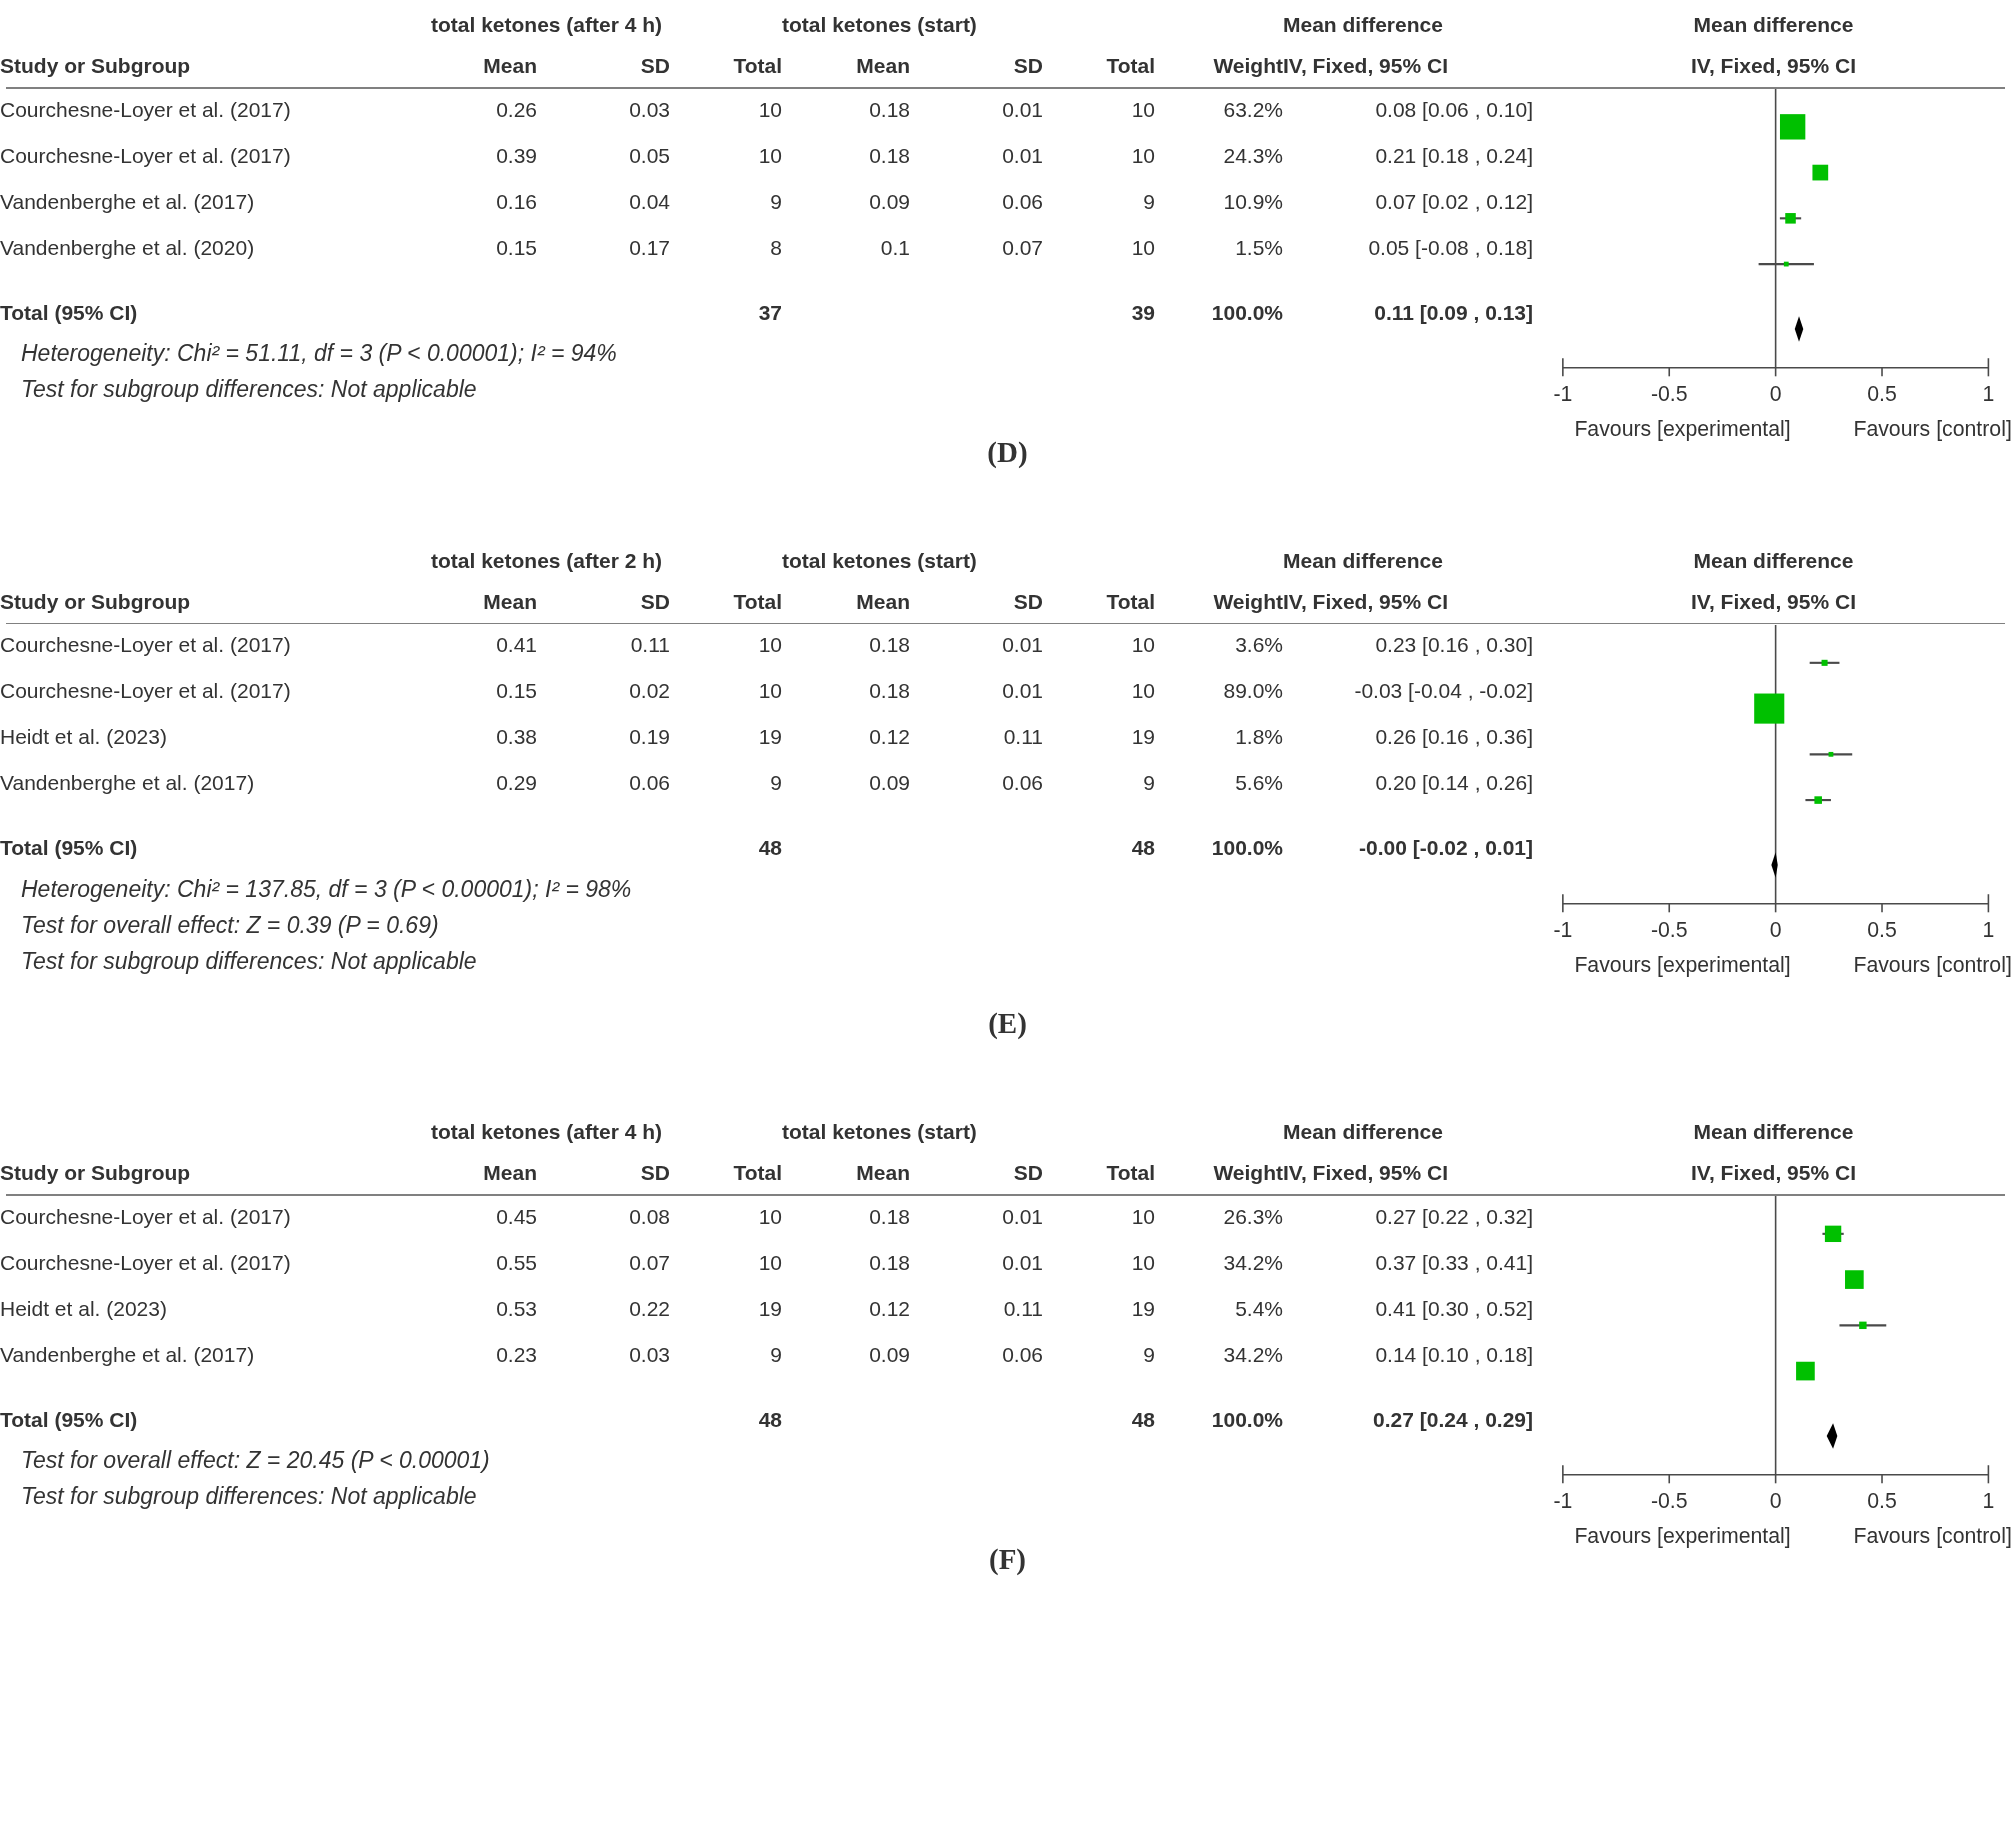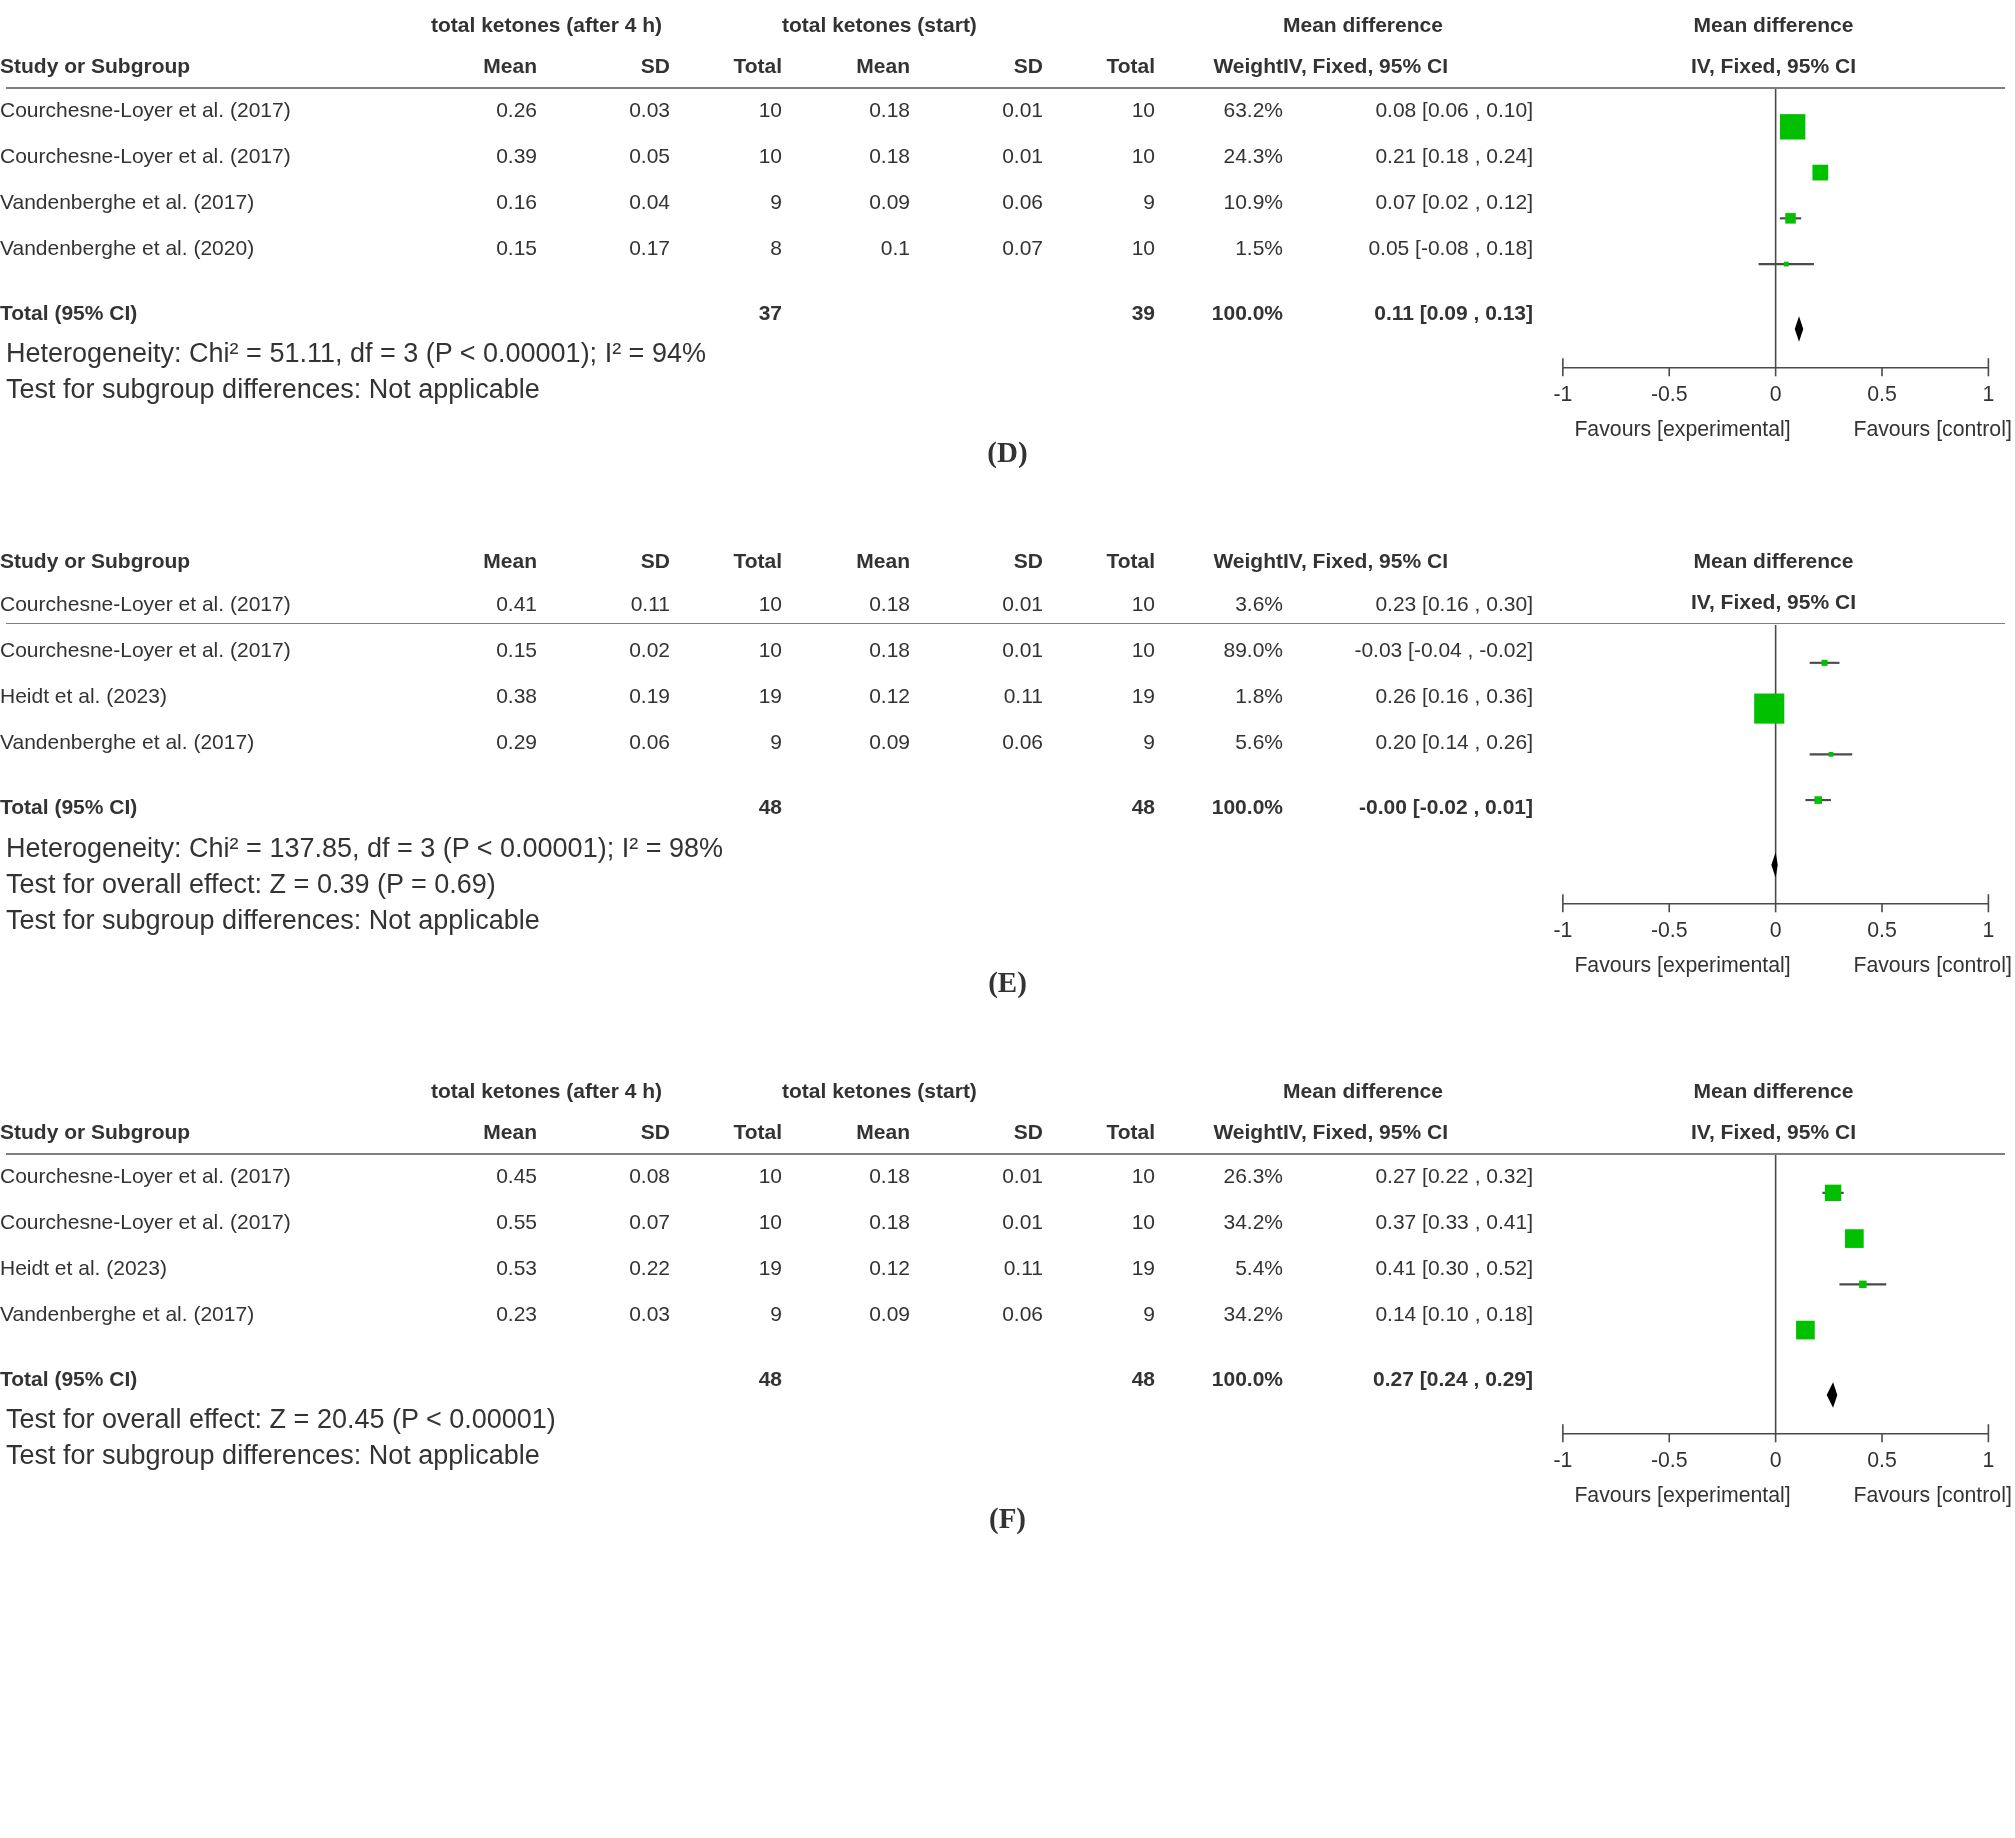--- a/index.html
+++ b/index.html
@@ -7,21 +7,21 @@
   .panel{position:relative;width:2015px;}
   .ft{border-collapse:collapse;table-layout:fixed;width:1532px;}
   .ft td{font-size:21px;line-height:1;padding:0;white-space:nowrap;overflow:visible;}
   .ft thead td{font-weight:bold;height:41px;vertical-align:middle;}
   .ft tbody.rows td{height:46px;vertical-align:middle;}
   .ft tr.spacer td{height:19px;}
   .ft tr.total td{height:46px;font-weight:bold;vertical-align:middle;margin-left:10px;}
   .num{text-align:right;padding-right:4.3px;}
   .ctr{text-align:left;}
   .study{text-align:left;padding-left:11.7px;}
-  .foot{font-size:27px;height:36px;line-height:36px;padding-left:6px;white-space:nowrap;}
+  .foot{font-size:23px;height:36px;line-height:36px;padding-left:21px;white-space:nowrap;font-style:italic;}
   .plot-headers{position:absolute;left:1532px;top:0;width:483px;text-align:center;font-weight:bold;font-size:21px;}
   .ph1,.ph2{height:41px;line-height:41px;}
   .divider{position:absolute;left:6.4px;top:83px;width:1999px;height:1.6px;background:#808080;}
   svg.forest{position:absolute;left:1532px;top:85px;}
   svg.forest text{font-family:"Liberation Sans",sans-serif;}
   .panel-label{width:2015px;text-align:center;font-family:"Liberation Serif",serif;font-weight:bold;font-size:29px;line-height:37px;margin:26.6px 0 69px 0;}
 </style>
 </head>
 <body>
 
@@ -167,20 +167,27 @@
         <col style="width:106px">
         <col style="width:133px">
         <col style="width:112px">
         <col style="width:128px">
         <col style="width:133px">
         <col style="width:112px">
         <col style="width:128px">
         <col style="width:250px">
       </colgroup>
     <thead>
+      <tr>
+        <td></td>
+        <td colspan="3" class="ctr">total ketones (after 2 h)</td>
+        <td colspan="3" class="ctr">total ketones (start)</td>
+        <td></td>
+        <td class="ctr">Mean difference</td>
+      </tr>
       <tr>
         <td class="study">Study or Subgroup</td>
         <td class="num">Mean</td>
         <td class="num">SD</td>
         <td class="num">Total</td>
         <td class="num">Mean</td>
         <td class="num">SD</td>
         <td class="num">Total</td>
         <td class="num">Weight</td>
         <td class="ctr">IV, Fixed, 95% CI</td>

